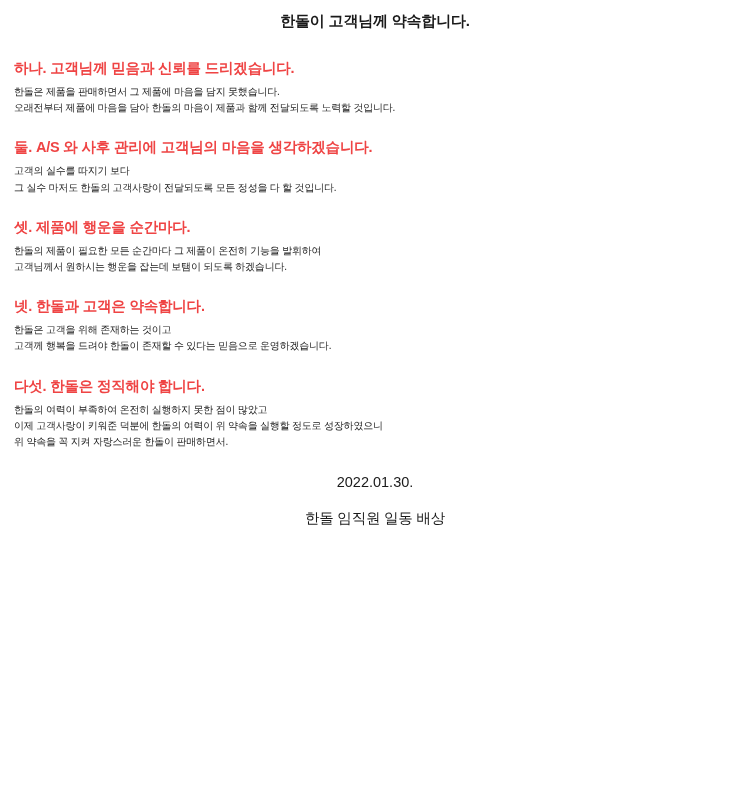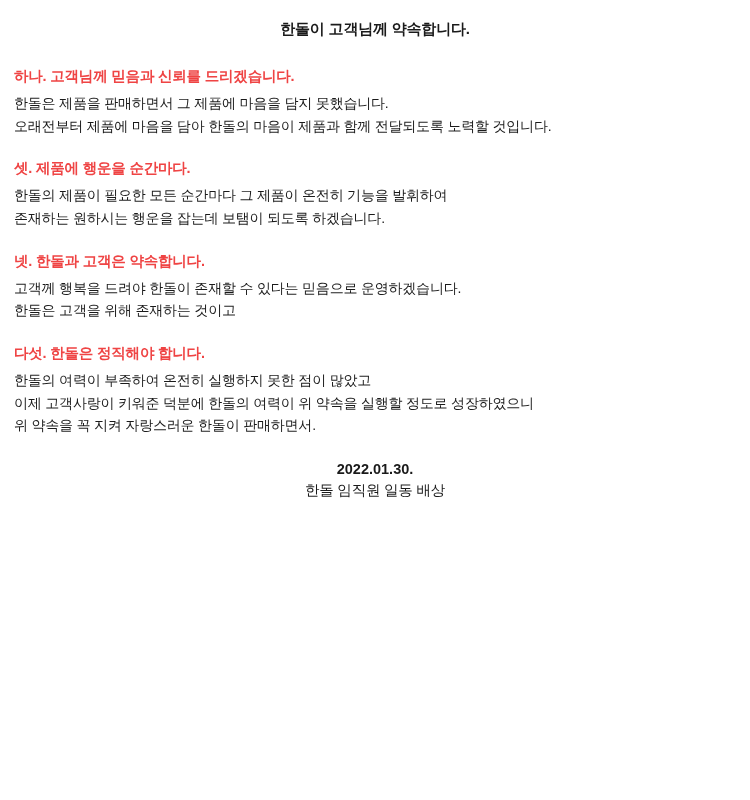--- a/index.html
+++ b/index.html
@@ -19,52 +19,52 @@
     width: 750px;
     height: 800px;
     box-sizing: border-box;
     padding: 0 14px;
   }
   .doc-title {
     text-align: center;
     font-size: 15px;
     font-weight: 700;
     color: #1a1a1a;
-    padding-top: 20px;
+    padding-top: 12px;
     letter-spacing: -0.2px;
   }
   .sections {
     margin-top: 28px;
   }
   .section {
     margin-bottom: 22px;
   }
   .section-heading {
     color: #ef4444;
     font-weight: 700;
     font-size: 14.5px;
     letter-spacing: -0.2px;
     margin-bottom: 6px;
   }
   .section-line {
     color: #1a1a1a;
-    font-size: 14px;
+    font-size: 10px;
     line-height: 1.62;
     letter-spacing: -0.2px;
   }
   .signature {
     margin-top: 24px;
     text-align: center;
   }
   .sig-date {
     font-size: 14.5px;
-    font-weight: 700;
+    font-weight: 400;
     color: #1a1a1a;
     letter-spacing: 0px;
-    margin-bottom: 4px;
+    margin-bottom: 19px;
   }
   .sig-by {
     font-size: 14.5px;
     font-weight: 400;
     color: #1a1a1a;
     letter-spacing: -0.2px;
   }
 </style>
 </head>
 <body>
@@ -74,31 +74,36 @@
   <div class="doc-title">한돌이 고객님께 약속합니다.</div>
 
   <div class="sections">
 
     <div class="section">
       <div class="section-heading">하나. 고객님께 믿음과 신뢰를 드리겠습니다.</div>
       <div class="section-line">한돌은 제품을 판매하면서 그 제품에 마음을 담지 못했습니다.</div>
       <div class="section-line">오래전부터 제품에 마음을 담아 한돌의 마음이 제품과 함께 전달되도록 노력할 것입니다.</div>
     </div>
 
+    <div class="section">
+      <div class="section-heading">둘. A/S 와 사후 관리에 고객님의 마음을 생각하겠습니다.</div>
+      <div class="section-line">고객의 실수를 따지기 보다</div>
+      <div class="section-line">그 실수 마저도 한돌의 고객사랑이 전달되도록 모든 정성을 다 할 것입니다.</div>
+    </div>
 
     <div class="section">
       <div class="section-heading">셋. 제품에 행운을 순간마다.</div>
       <div class="section-line">한돌의 제품이 필요한 모든 순간마다 그 제품이 온전히 기능을 발휘하여</div>
-      <div class="section-line">존재하는 원하시는 행운을 잡는데 보탬이 되도록 하겠습니다.</div>
+      <div class="section-line">고객님께서 원하시는 행운을 잡는데 보탬이 되도록 하겠습니다.</div>
     </div>
 
     <div class="section">
       <div class="section-heading">넷. 한돌과 고객은 약속합니다.</div>
+      <div class="section-line">한돌은 고객을 위해 존재하는 것이고</div>
       <div class="section-line">고객께 행복을 드려야 한돌이 존재할 수 있다는 믿음으로 운영하겠습니다.</div>
-      <div class="section-line">한돌은 고객을 위해 존재하는 것이고</div>
     </div>
 
     <div class="section">
       <div class="section-heading">다섯. 한돌은 정직해야 합니다.</div>
       <div class="section-line">한돌의 여력이 부족하여 온전히 실행하지 못한 점이 많았고</div>
       <div class="section-line">이제 고객사랑이 키워준 덕분에 한돌의 여력이 위 약속을 실행할 정도로 성장하였으니</div>
       <div class="section-line">위 약속을 꼭 지켜 자랑스러운 한돌이 판매하면서.</div>
     </div>
 
   </div>

